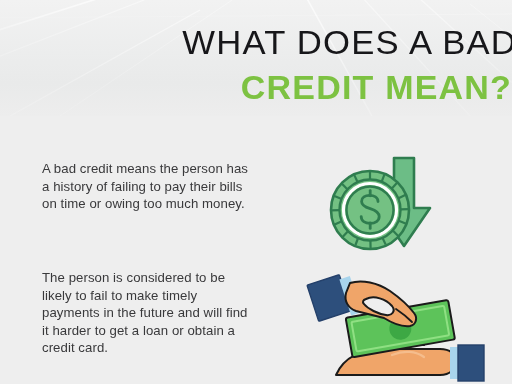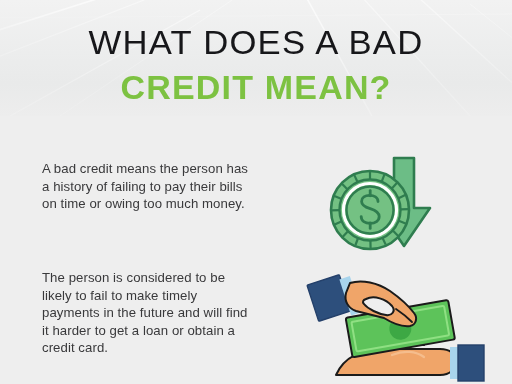--- a/index.html
+++ b/index.html
@@ -30,21 +30,21 @@
   #header-streaks {
     position:absolute; left:0; top:0;
     width:512px; height:116px;
     pointer-events:none;
   }
 
   #title-block {
     position:absolute;
     left:0; top:25px;
     width:512px;
-    text-align:center;
+    text-align:right;
     line-height:1.0;
   }
   .title-line {
     display:block;
     font-family:"Liberation Sans", sans-serif;
     font-weight:300;
     letter-spacing:0.035em;
     white-space:nowrap;
   }
   #title-line-1 {

